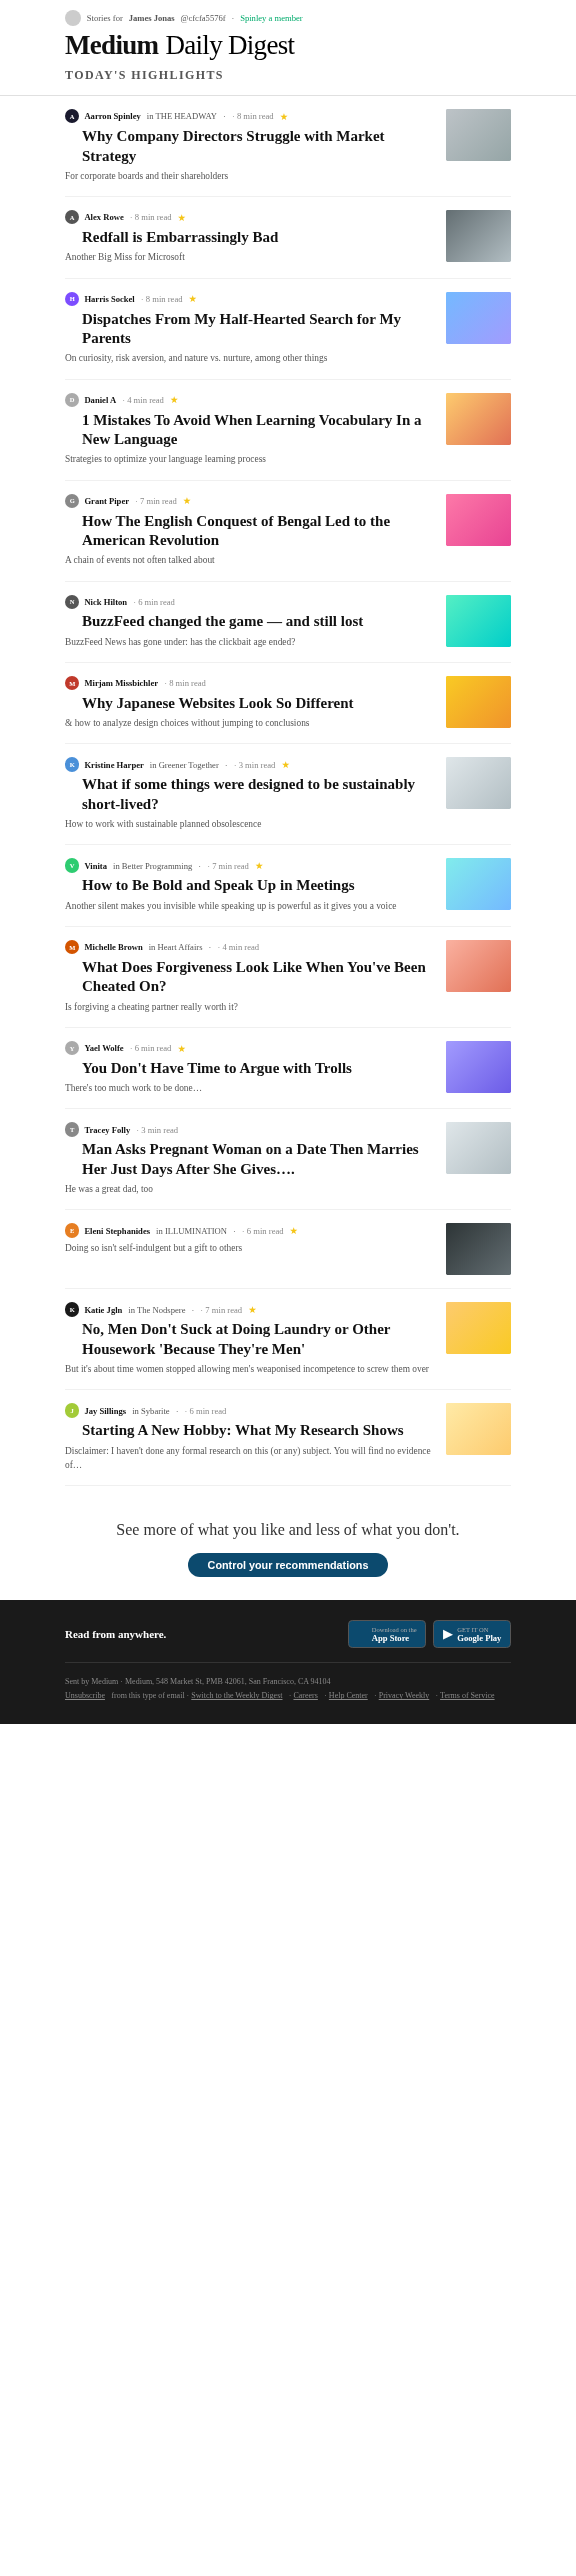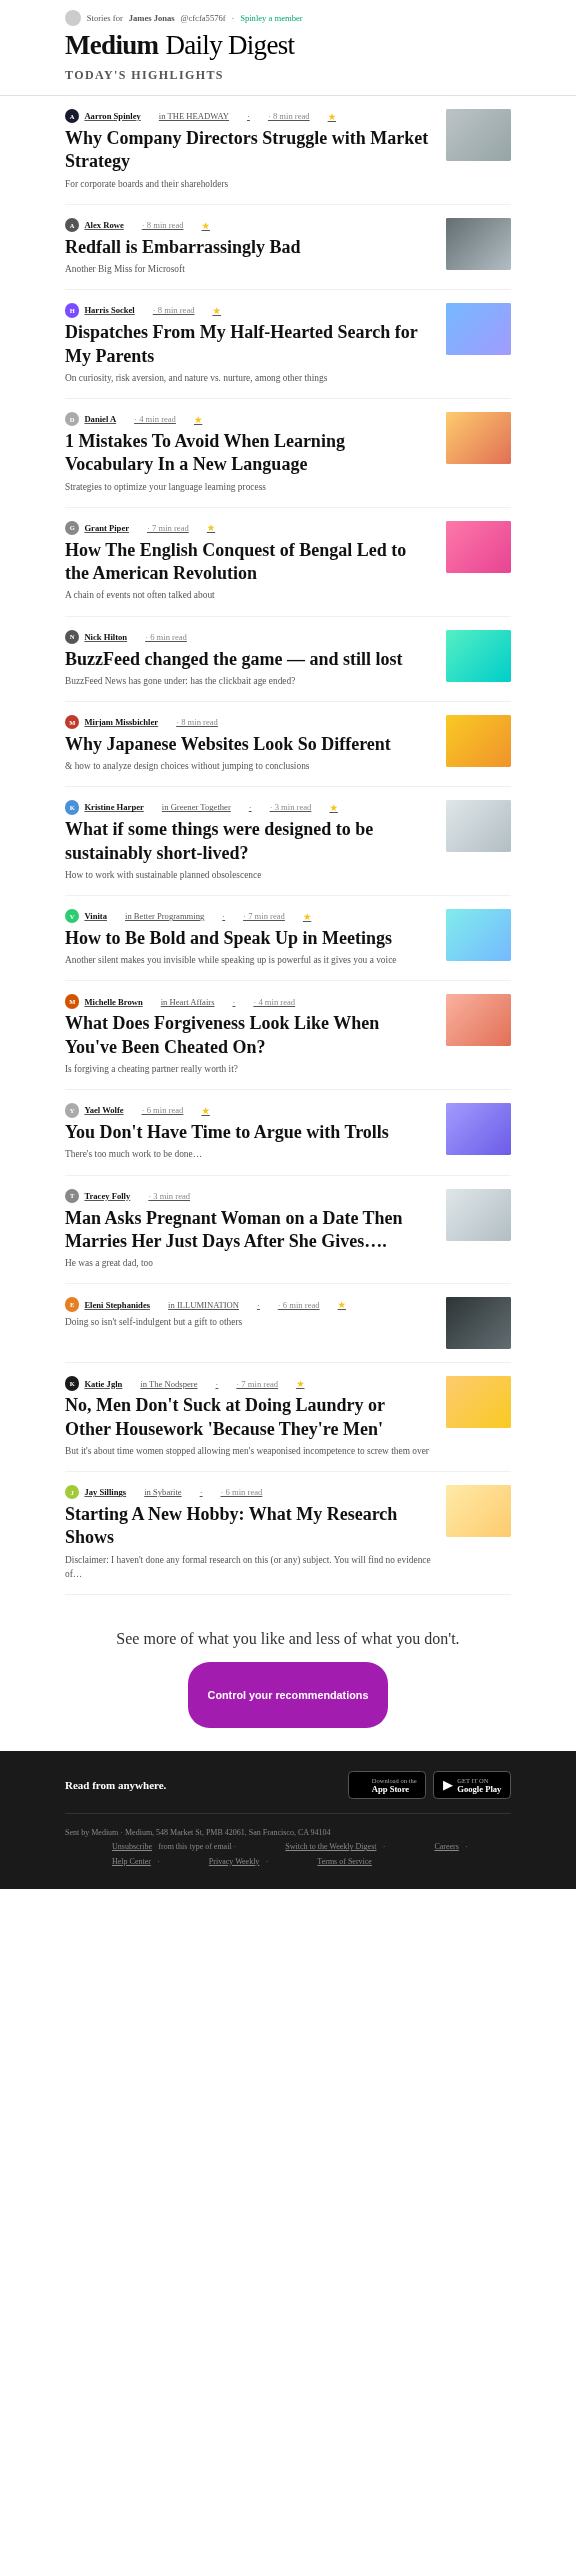--- a/index.html
+++ b/index.html
@@ -94,45 +94,45 @@
       justify-content: center;
       font-size: 6.5px;
       color: #fff;
       font-weight: bold;
     }
     .author-meta {
       font-size: 8.6px;
       color: #555;
       display: flex;
       align-items: center;
-      gap: 18px;
+      gap: 6px;
       flex-wrap: wrap;
-      text-decoration: underline;
     }
     .author-name {
       font-weight: 600;
       color: #111;
     }
     .pub-name {
       color: #555;
     }
     .read-time {
       color: #888;
     }
     .star-icon {
       color: #f5c518;
       font-size: 9.4px;
     }
     .article-title {
-      font-size: 18px;
+      font-size: 15px;
       font-weight: 700;
       line-height: 1.3;
       color: #111;
       margin-bottom: 2.9px;
       font-family: Georgia, serif;
+      margin-left: 17px;
     }
     .article-subtitle {
       font-size: 9.4px;
       color: #555;
       line-height: 1.5;
     }
     .article-thumbnail {
       width: 65px;
       height: 52px;
       background: #ddd;
@@ -190,23 +190,23 @@
     }
     .cta-text {
       font-size: 16px;
       color: #333;
       font-family: Georgia, serif;
       margin-bottom: 14.4px;
       font-weight: 300;
     }
     .cta-button {
       display: inline-block;
-      background: #a21caf;
+      background: #0c4a6e;
       color: #fff;
-      padding: 27px 20px;
+      padding: 6px 20px;
       border-radius: 21.6px;
       font-size: 10.8px;
       font-weight: 600;
       border: none;
       cursor: pointer;
       text-decoration: none;
     }
 
     
     .footer {
@@ -223,21 +223,21 @@
     .footer-read {
       font-size: 11px;
       font-weight: 700;
       color: #fff;
     }
     .app-badges {
       display: flex;
       gap: 7.2px;
     }
     .app-badge {
-      background: #000000;
+      background: #0c4a6e;
       border: 0.7px solid #555;
       border-radius: 4.3px;
       padding: 4.3px 8.6px;
       display: flex;
       align-items: center;
       gap: 4.3px;
       font-size: 8px;
       color: #fff;
     }
     .badge-icon {
@@ -257,21 +257,20 @@
       margin: 11.5px 0;
     }
     .footer-info {
       font-size: 8px;
       color: #888;
       line-height: 1.8;
     }
     .footer-links a {
       color: #888;
       margin-right: 4.3px;
-      margin-left: 47px;
     }
   </style>
 </head>
 <body>
 
 <div class="header">
   <div class="header-top">
     <span class="avatar-small"></span>
     <span>Stories for</span>
     <strong>James Jonas</strong>

